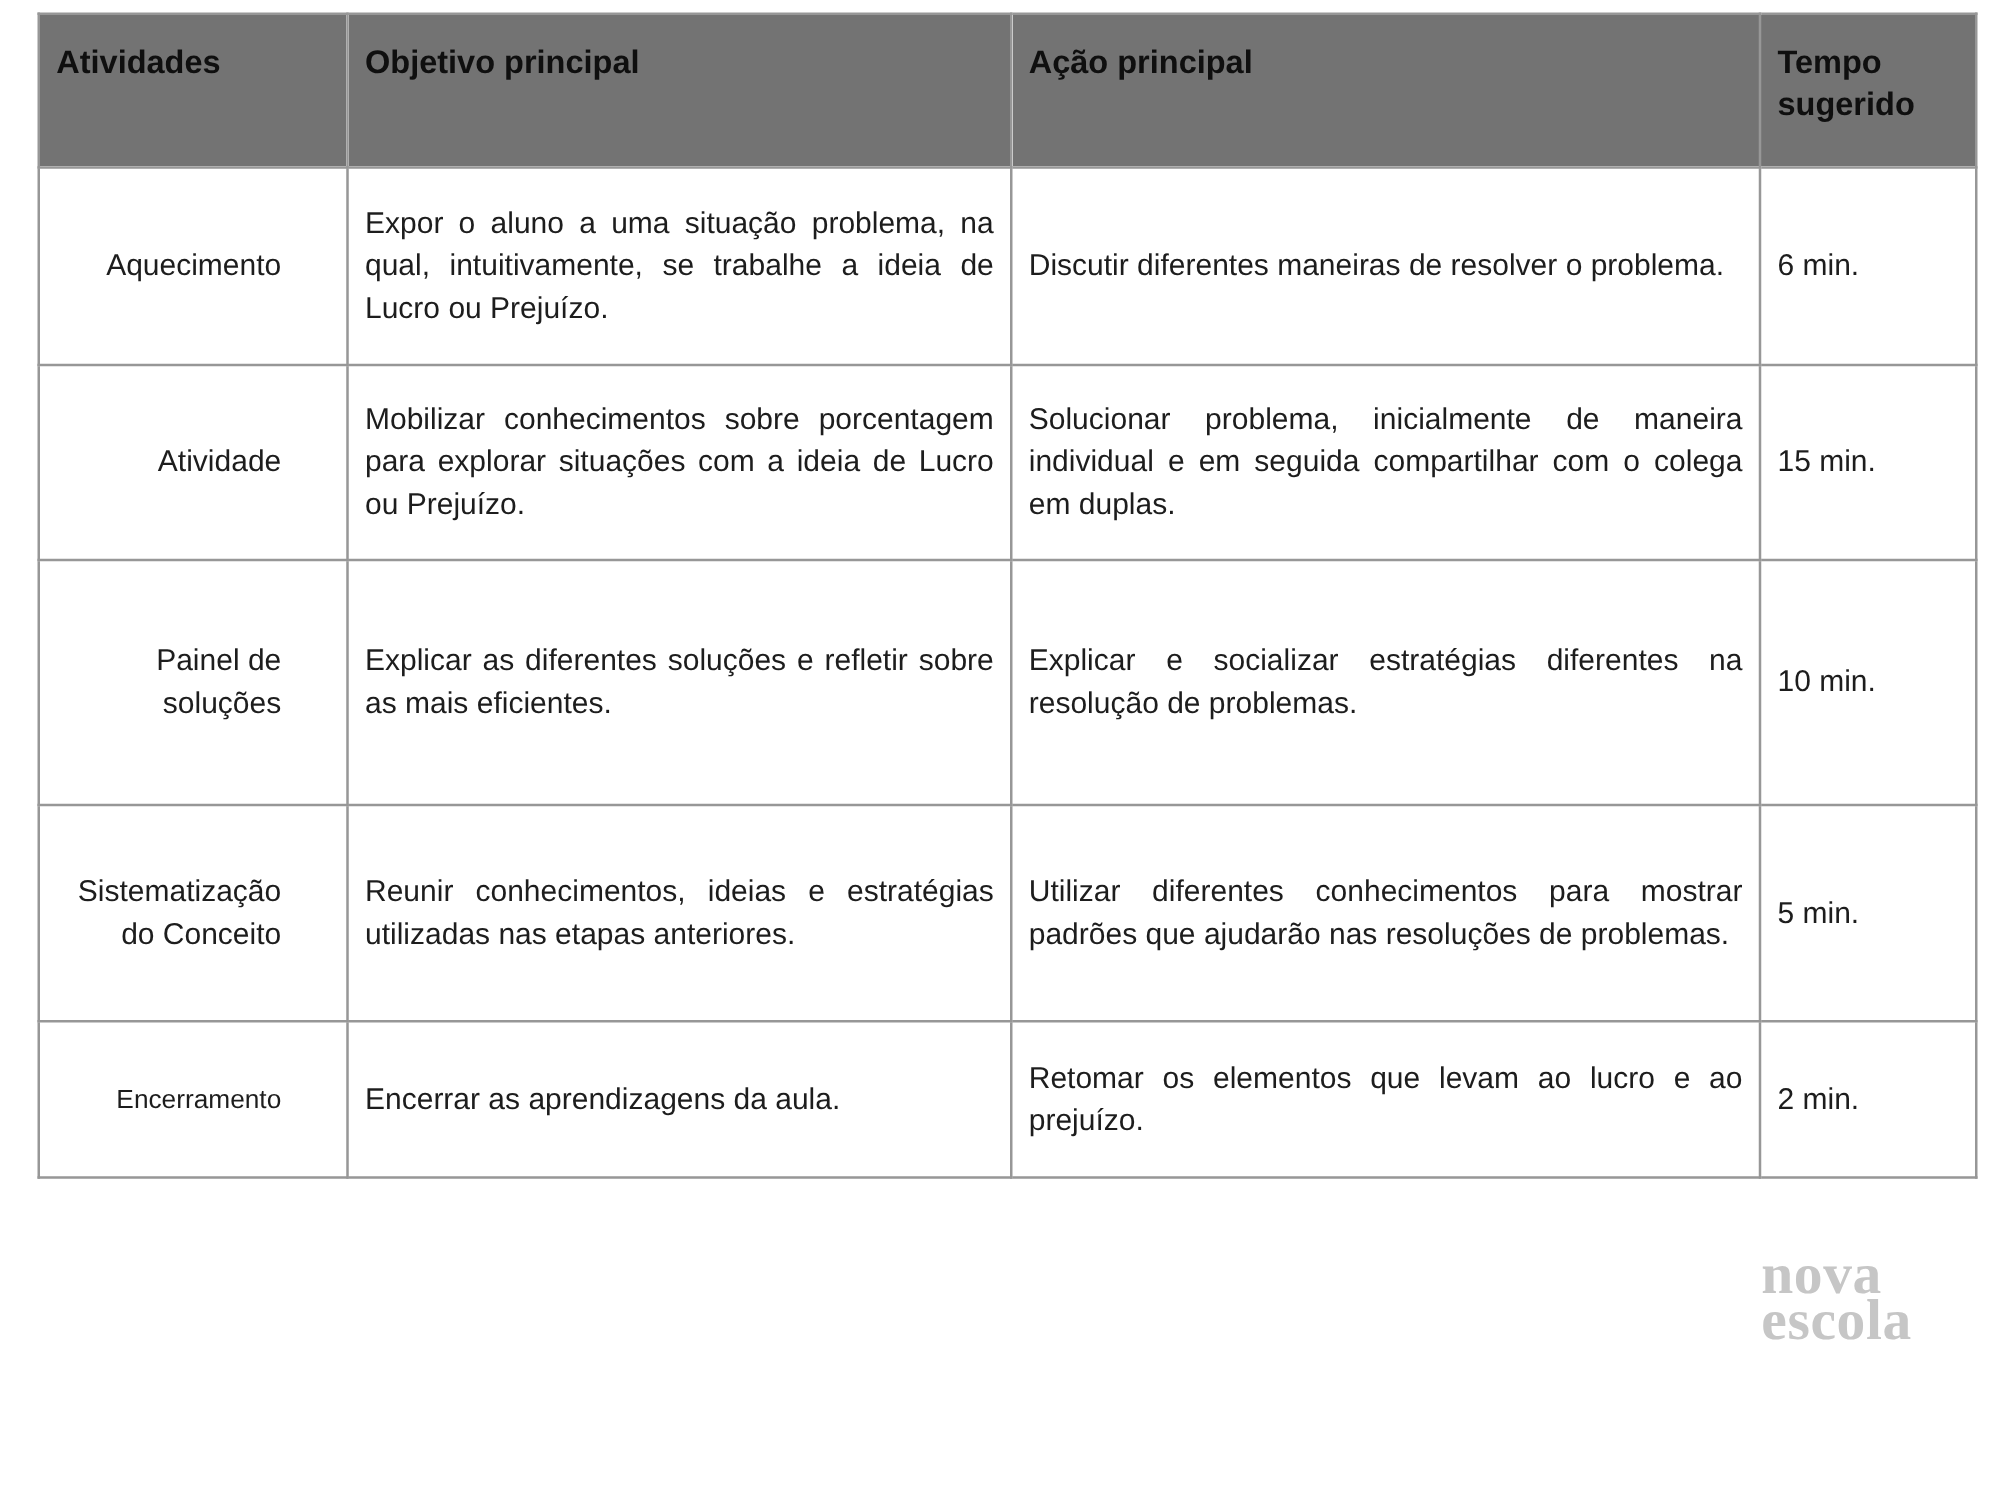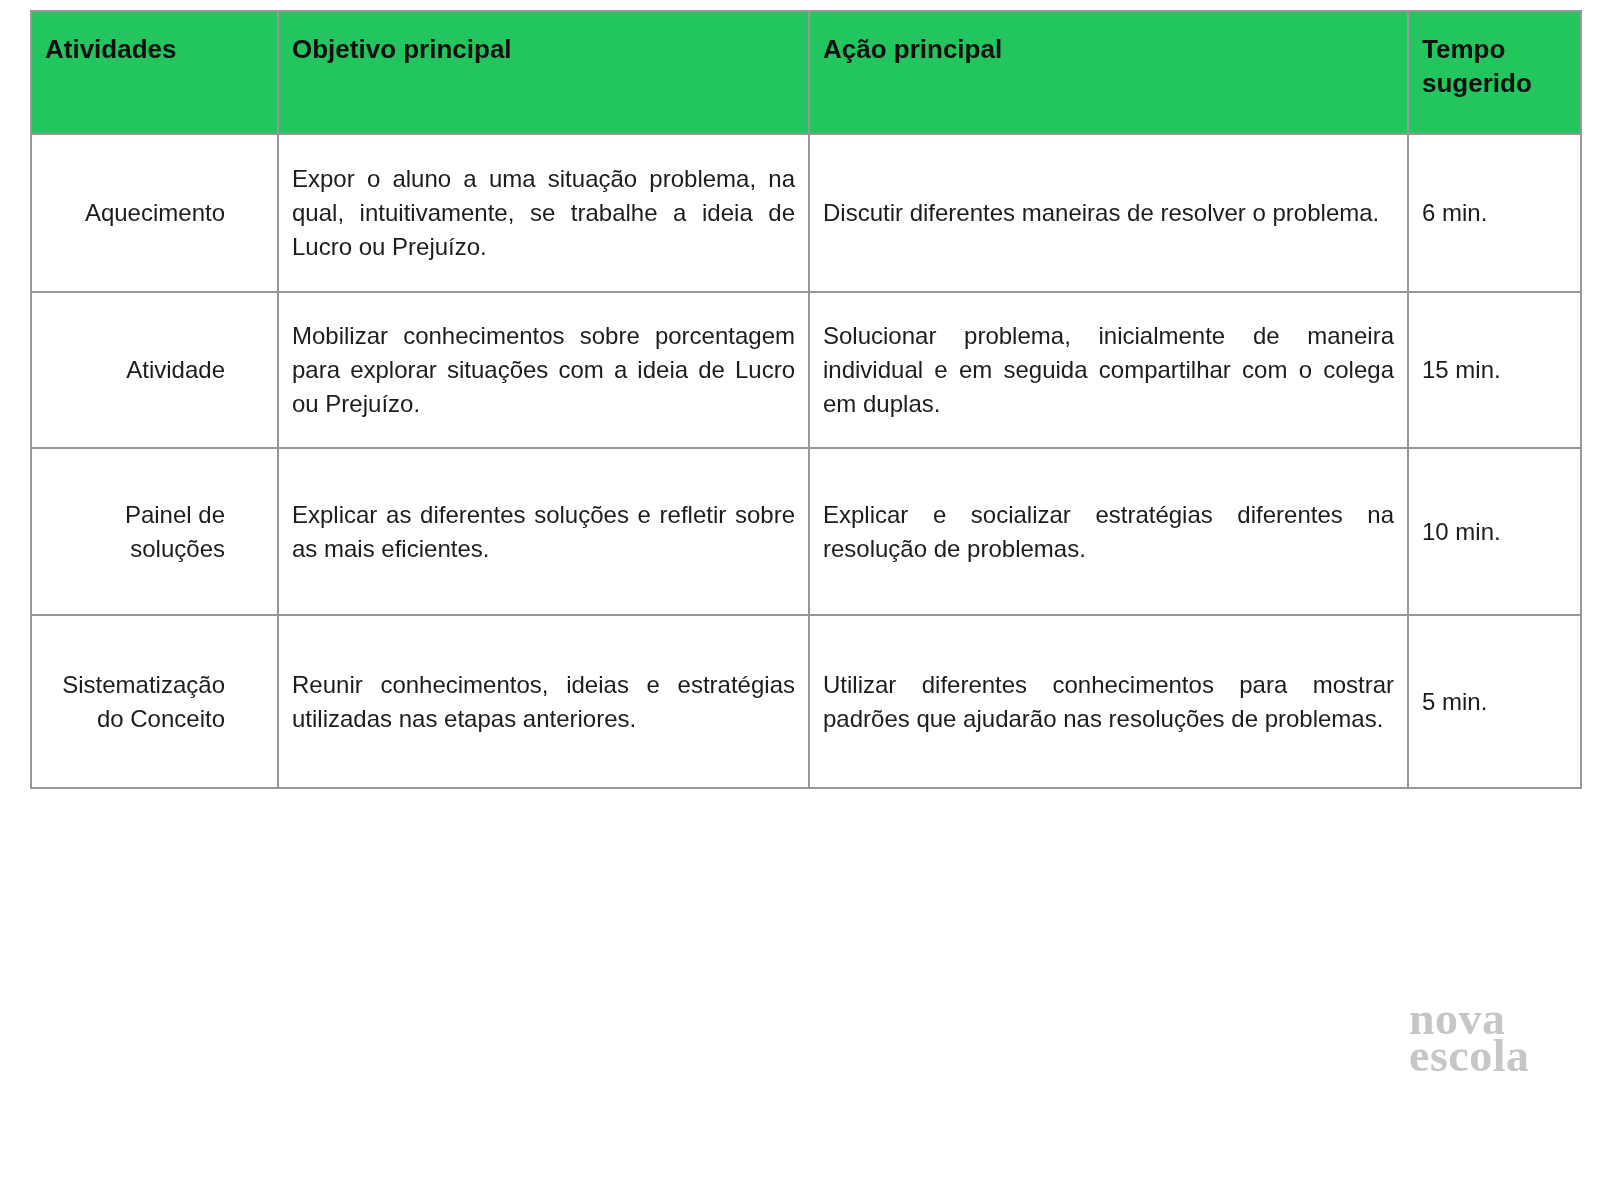--- a/index.html
+++ b/index.html
@@ -29,21 +29,21 @@
     box-sizing: border-box;
     overflow: hidden;
   }
 
   col.col-atividades { width: 247px; }
   col.col-objetivo   { width: 531px; }
   col.col-acao       { width: 599px; }
   col.col-tempo      { width: 173px; }
 
   .activities th {
-    background: #22c55e;
+    background: #737373;
     text-align: left;
     vertical-align: top;
     font-size: 26px;
     font-weight: 700;
     color: #0f0f0f;
     padding: 20px 13px 0 13px;
     line-height: 34px;
   }
 
   .activities td {
@@ -66,21 +66,21 @@
 
   td.c-tempo {
     text-align: left;
     white-space: nowrap;
   }
 
   
   tr.row-header       { height: 123px; }
   tr.row-aquecimento  { height: 158px; }
   tr.row-atividade    { height: 156px; }
-  tr.row-painel       { height: 167px; border-radius: 17px; }
+  tr.row-painel       { height: 196px; border-radius: 17px; }
   tr.row-sistematizacao { height: 173px; margin-top: 32px; }
   tr.row-encerramento { height: 125px; }
   tr.row-raiox        { height: 140px; }
 
   tr.row-encerramento td.c-atividade { font-size: 21px; }
 
   .logo {
     position: absolute;
     left: 1409px;
     top: 1000px;
@@ -129,19 +129,25 @@
       <td class="c-objetivo">Explicar as diferentes soluções e refletir sobre as mais eficientes.</td>
       <td class="c-acao">Explicar e socializar estratégias diferentes na resolução de problemas.</td>
       <td class="c-tempo">10 min.</td>
     </tr>
     <tr class="row-sistematizacao">
       <td class="c-atividade">Sistematização do Conceito</td>
       <td class="c-objetivo">Reunir conhecimentos, ideias e estratégias utilizadas nas etapas anteriores.</td>
       <td class="c-acao">Utilizar diferentes conhecimentos para mostrar padrões que ajudarão nas resoluções de problemas.</td>
       <td class="c-tempo">5 min.</td>
     </tr>
+    <tr class="row-encerramento">
+      <td class="c-atividade">Encerramento</td>
+      <td class="c-objetivo">Encerrar as aprendizagens da aula.</td>
+      <td class="c-acao">Retomar os elementos que levam ao lucro e ao prejuízo.</td>
+      <td class="c-tempo">2 min.</td>
+    </tr>
   </tbody>
 </table>
 
 <div class="logo">
   <span>nova</span>
   <span>escola</span>
 </div>
 
 </body></html>

